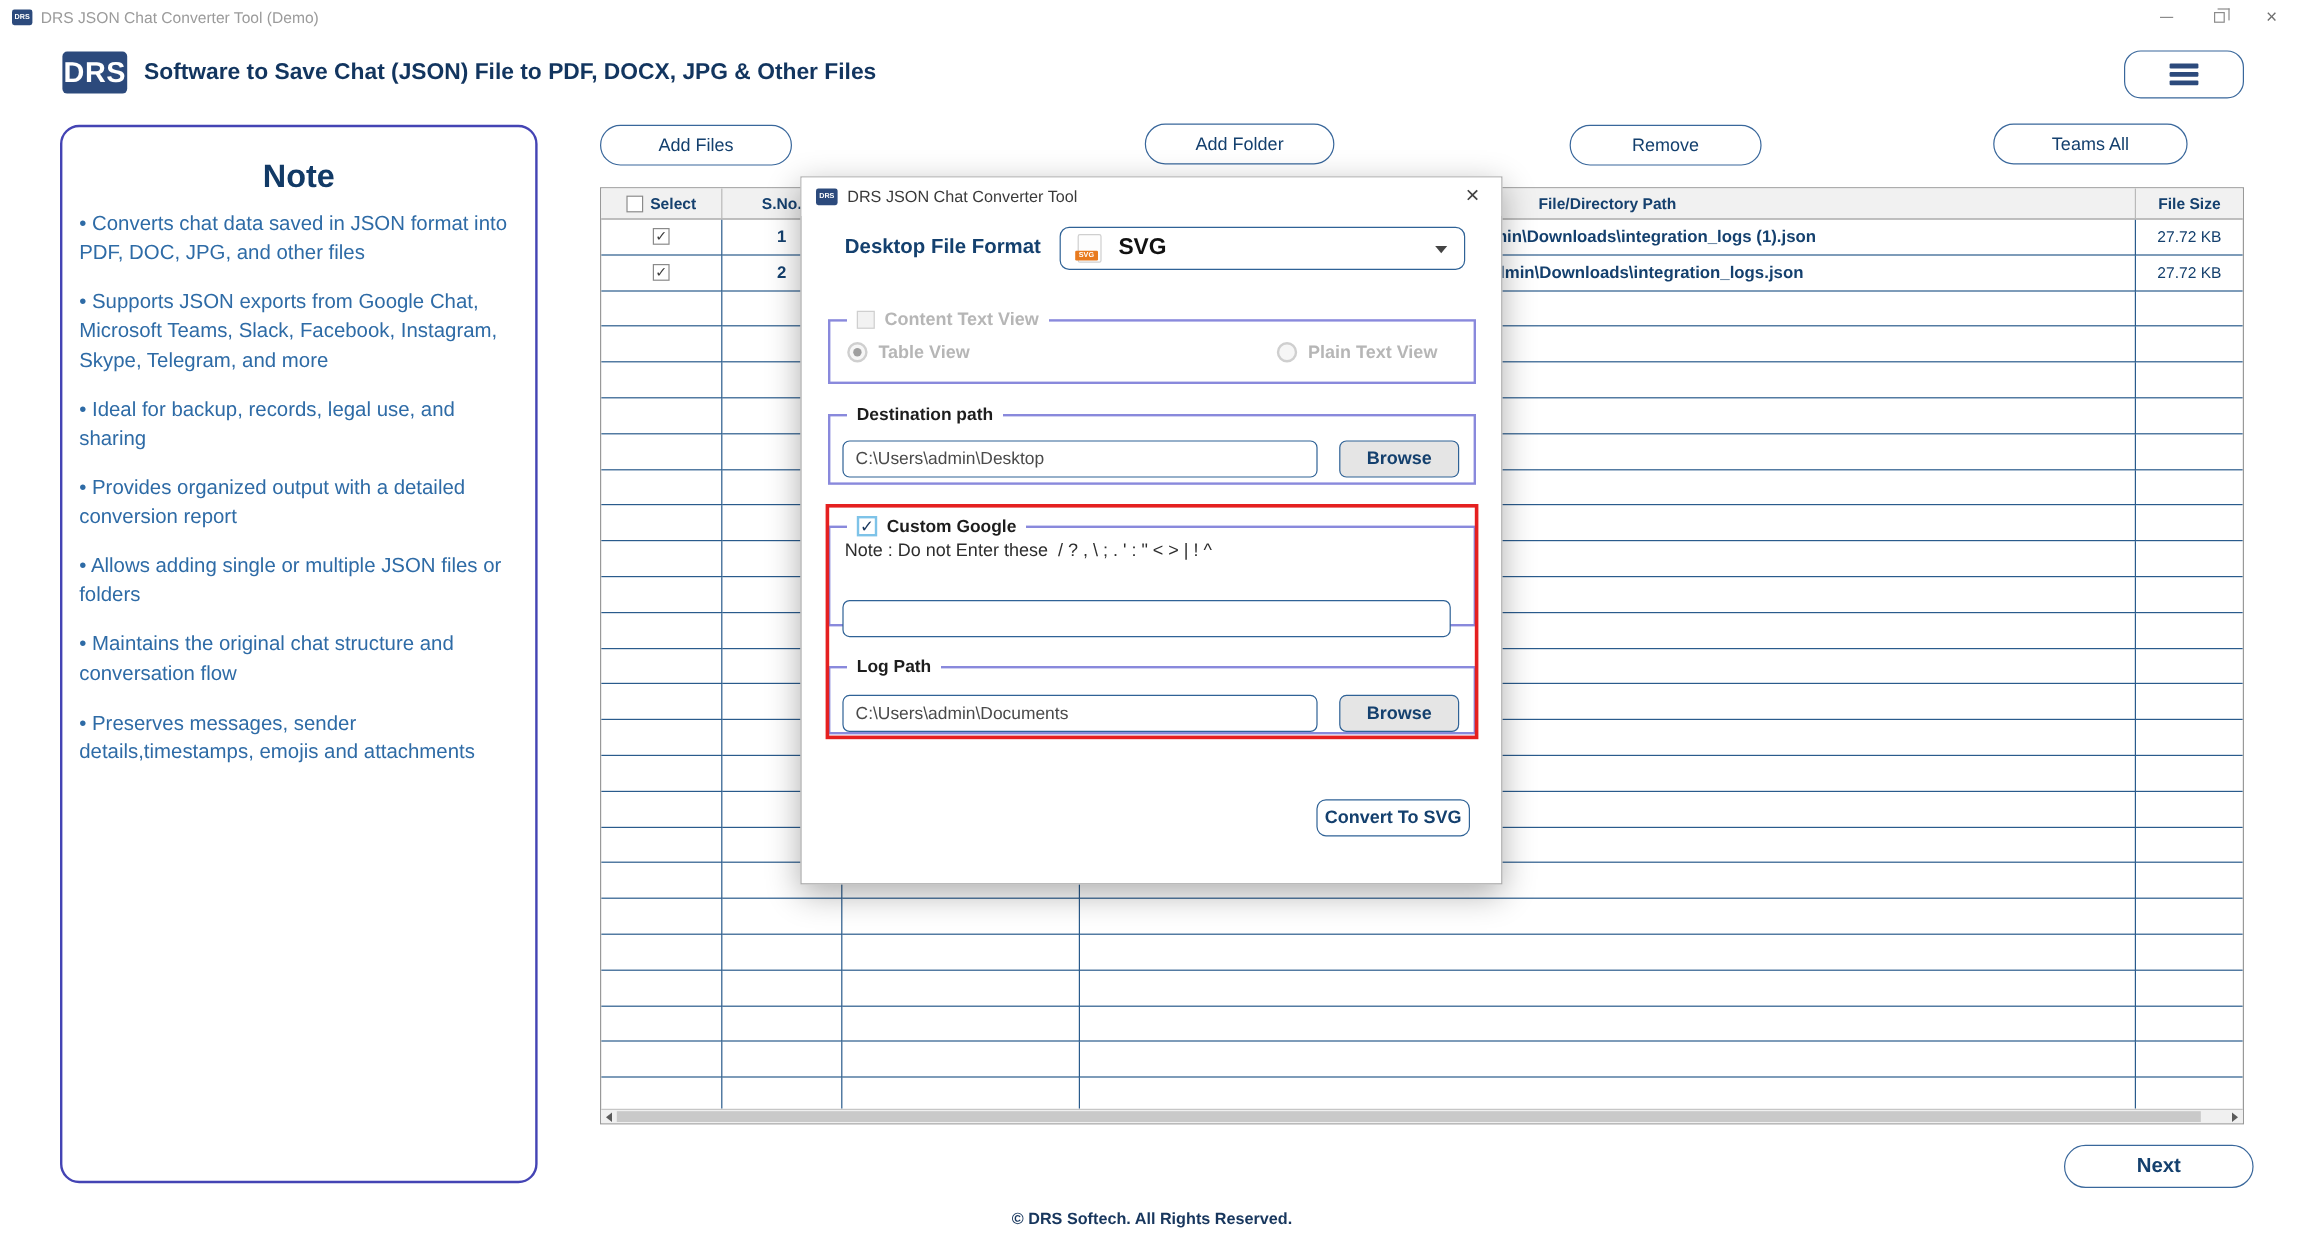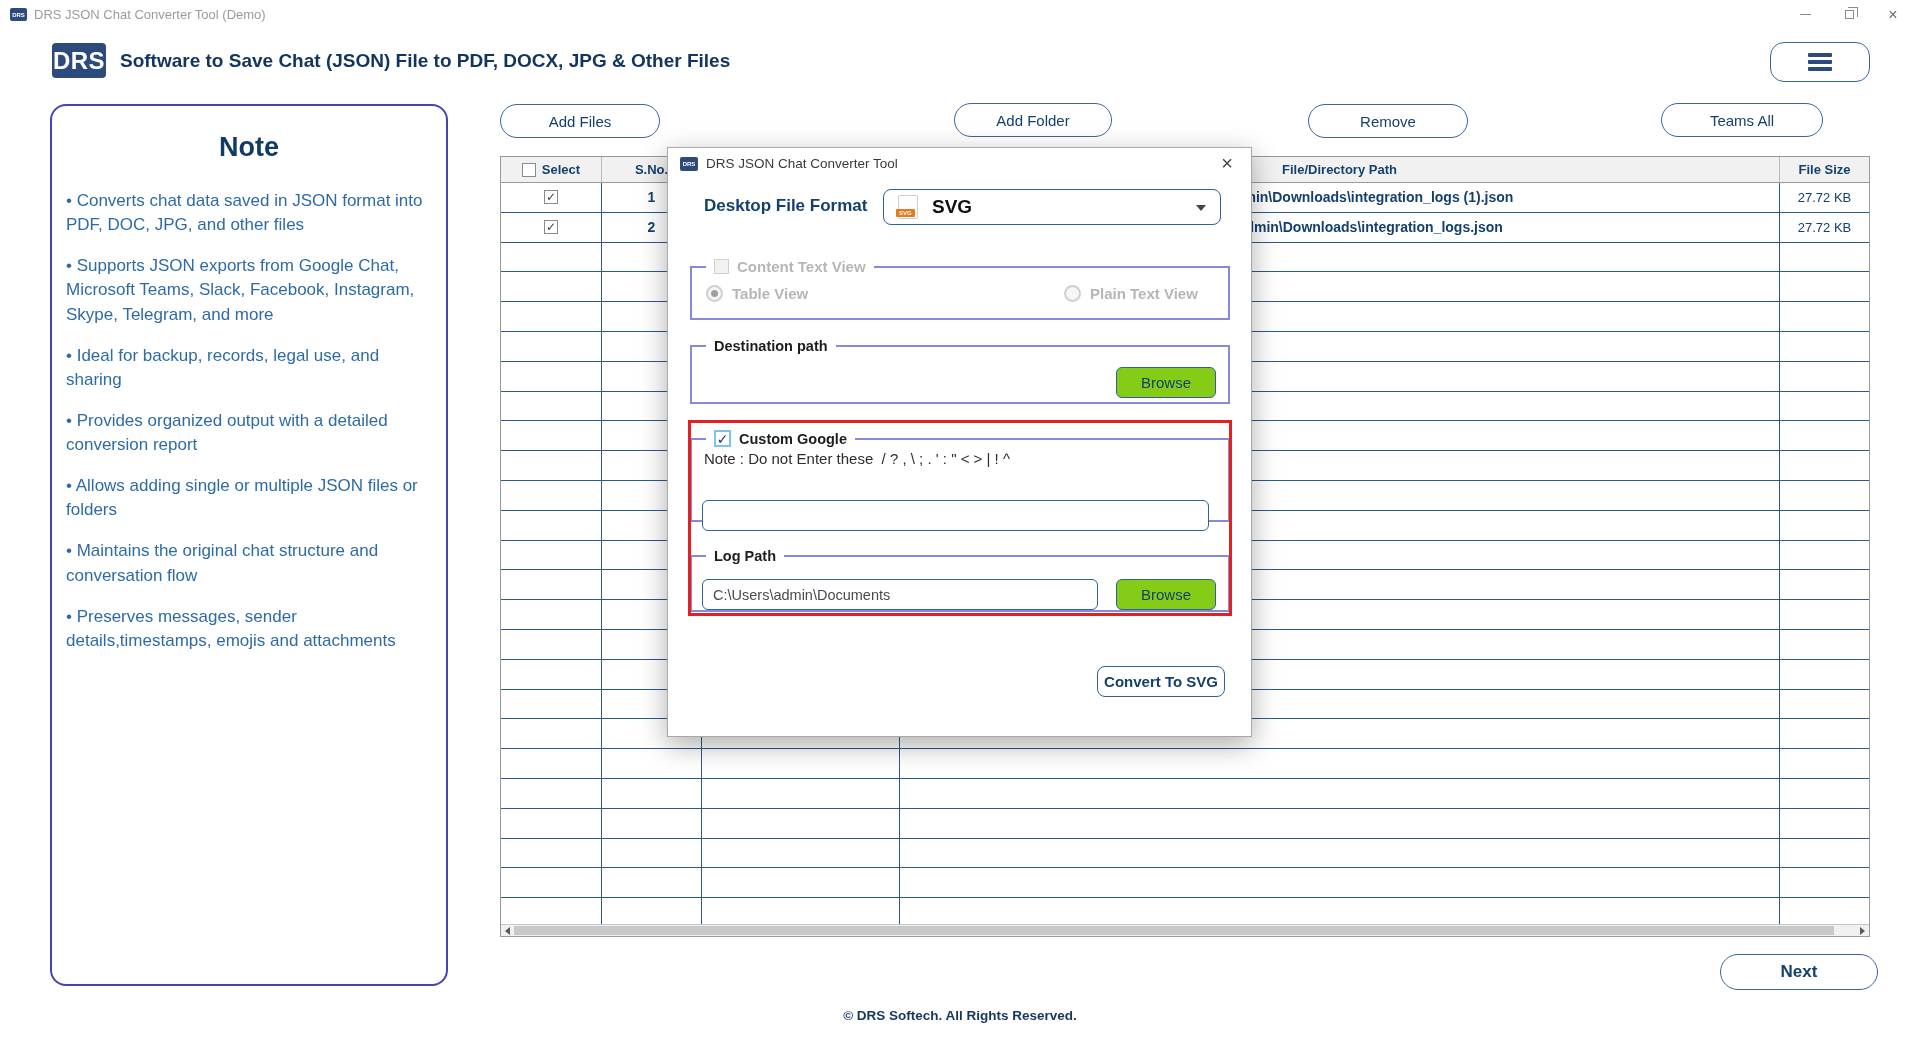--- a/index.html
+++ b/index.html
@@ -22,21 +22,21 @@
   .logo-box { position:absolute; left:52px; top:43px; width:54px; height:35px; background:#2c4a7c;
               border-radius:4px; color:#fff; font-weight:bold; font-size:24px; display:flex; align-items:center; justify-content:center; letter-spacing:.5px;}
   .app-title { position:absolute; left:120px; top:50px; font-size:19px; font-weight:bold; color:#12355f; }
   .menu-btn { position:absolute; left:1770px; top:42px; width:100px; height:40px; border:1.6px solid #39679b;
               border-radius:14px; background:#fff; display:flex; flex-direction:column; align-items:center; justify-content:center; gap:3px; cursor:pointer;}
   .menu-bar { width:24px; height:4px; background:#2c4a7c; border-radius:1px; }
 
   
   .note-panel { position:absolute; left:50px; top:104px; width:398px; height:882px;
                 border:2px solid #4444b4; border-radius:16px; background:#fff; padding:26px 14px 0 14px;}
-  .note-title { text-align:center; font-size:27px; font-weight:bold; color:#123a66; margin-bottom:26px;}
+  .note-title { text-align:center; font-size:27px; font-weight:bold; color:#123a66; margin-bottom:12px;}
   .note-item { font-size:17px; color:#2e6ba6; line-height:1.42; margin-bottom:17px; white-space:pre-wrap;}
 
   
   .tool-btn { position:absolute; height:34px; border:1.6px solid #39679b; border-radius:17px; background:#fff;
               font-size:15px; font-weight:normal; color:#14406e; display:flex; align-items:center; justify-content:center; cursor:pointer; font-family:inherit;}
   .btn-addfiles { left:500px; top:104px; width:160px; }
   .btn-addfolder { left:954px; top:103px; width:158px; }
   .btn-remove { left:1308px; top:104px; width:160px; }
   .btn-removeall { left:1661px; top:103px; width:162px; }
 
@@ -90,21 +90,21 @@
   .ri-table { left:14px; } .ri-plain { left:372px; }
   .radio { width:17px; height:17px; border-radius:50%; border:2px solid #cfcfcf; background:#f6f6f6; position:relative;}
   .radio.on::after { content:""; position:absolute; inset:3px; border-radius:50%; background:#9f9f9f;}
   .radio-label { font-size:15px; font-weight:bold; color:#b6b6b6;}
 
   .fs-dest { left:22px; top:190px; width:540px; height:66px; }
   .legend-label-dark { font-size:14.5px; font-weight:bold; color:#1d1d1d;}
   .path-input { position:absolute; left:10px; top:13px; width:396px; height:31px; border:1.6px solid #2f6296;
                 border-radius:6px; background:#fff; font-size:14.5px; color:#4a4a4a; padding:0 10px; font-family:inherit;}
   .browse-btn { position:absolute; right:12px; top:13px; width:100px; height:31px; border:1.6px solid #2f6296;
-                border-radius:6px; background:#84cc16; font-size:15px; font-weight:normal; color:#14406e; cursor:pointer; font-family:inherit;}
+                border-radius:6px; background:#e5e5e5; font-size:15px; font-weight:bold; color:#14406e; cursor:pointer; font-family:inherit;}
 
   .red-box { position:absolute; left:20px; top:272px; width:544px; height:196px; border:3px solid #e52020;
              z-index:6; pointer-events:none;}
 
   .fs-cf { left:22px; top:282px; width:540px; height:92px; }
   .cbox-checked { width:17px; height:17px; border:2px solid #7ec3e8; background:#fff; display:flex; align-items:center;
                   justify-content:center; font-size:14px; font-weight:bold; color:#17365d; font-family:"DejaVu Sans", sans-serif; line-height:1;}
   .cf-note { margin:3px 0 0 12px; font-size:15px; color:#2d2d2d; white-space:pre-wrap;}
   .cf-input { position:absolute; left:10px; top:53px; width:507px; height:31px; border:1.6px solid #2f6296;
               border-radius:6px; background:#fff; font-size:14.5px; color:#333; padding:0 10px; font-family:inherit;}
@@ -522,20 +522,21 @@
         <span class="radio"></span>
         <span class="radio-label">Plain Text View</span>
       </div>
     </div>
   </fieldset>
 
   <fieldset class="fs-dest">
     <legend>
         <span class="legend-label-dark">Destination path</span>
       </legend>
+    <input class="path-input" type="text" value="C:\Users\admin\Desktop" style="">
     <button class="browse-btn">Browse</button>
   </fieldset>
 
   <div class="red-box"></div>
 
   <fieldset class="fs-cf">
     <legend>
       <span class="cbox-checked">
           <span>✓</span>
         </span>

